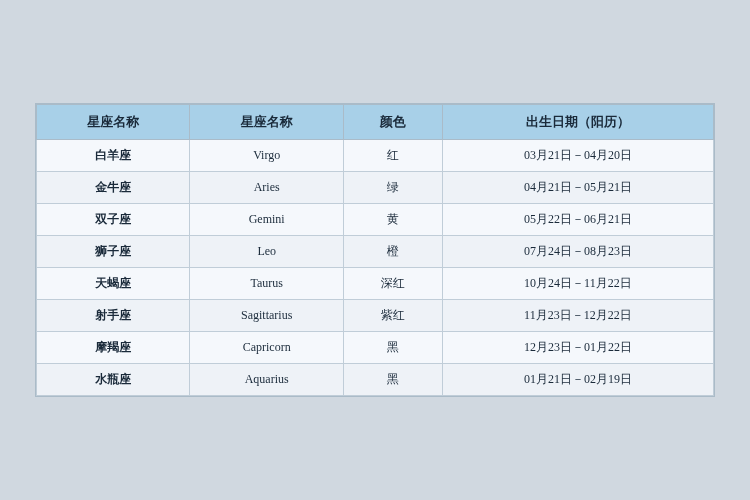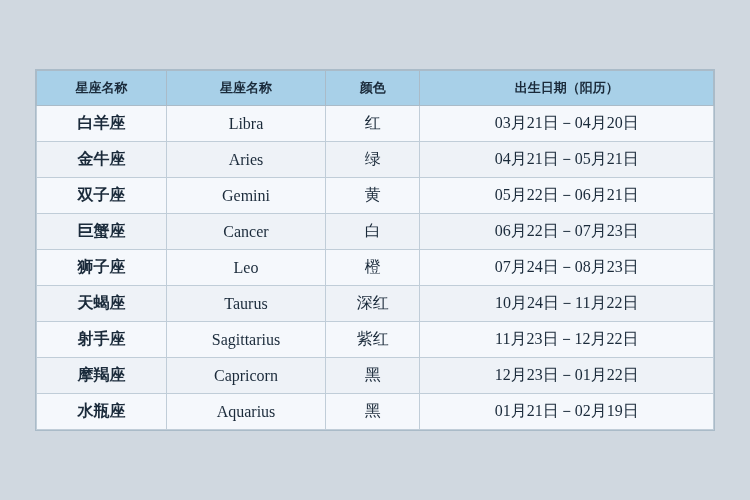--- a/index.html
+++ b/index.html
@@ -47,21 +47,21 @@
     }
 
     tbody tr:nth-child(even) {
       background-color: #eef2f7;
     }
 
     tbody td {
       border: 1px solid #c0cdd8;
       padding: 7px 10px;
       text-align: center;
-      font-size: 16px;
+      font-size: 12px;
       color: #1a2a3a;
     }
 
     tbody td:first-child {
       font-weight: bold;
     }
   </style>
 </head>
 <body>
 
@@ -71,41 +71,35 @@
       <tr>
         <th>星座名称</th>
         <th>星座名称</th>
         <th>颜色</th>
         <th>出生日期（阳历）</th>
       </tr>
     </thead>
     <tbody id="table-body">
     <tr>
           <td>白羊座</td>
-          <td>Libra</td>
+          <td>Virgo</td>
           <td>红</td>
           <td>03月21日－04月20日</td>
         </tr>
         <tr>
           <td>金牛座</td>
           <td>Aries</td>
           <td>绿</td>
           <td>04月21日－05月21日</td>
         </tr>
         <tr>
           <td>双子座</td>
           <td>Gemini</td>
           <td>黄</td>
           <td>05月22日－06月21日</td>
-        </tr>
-        <tr>
-          <td>巨蟹座</td>
-          <td>Cancer</td>
-          <td>白</td>
-          <td>06月22日－07月23日</td>
         </tr>
         <tr>
           <td>狮子座</td>
           <td>Leo</td>
           <td>橙</td>
           <td>07月24日－08月23日</td>
         </tr>
         <tr>
           <td>天蝎座</td>
           <td>Taurus</td>

